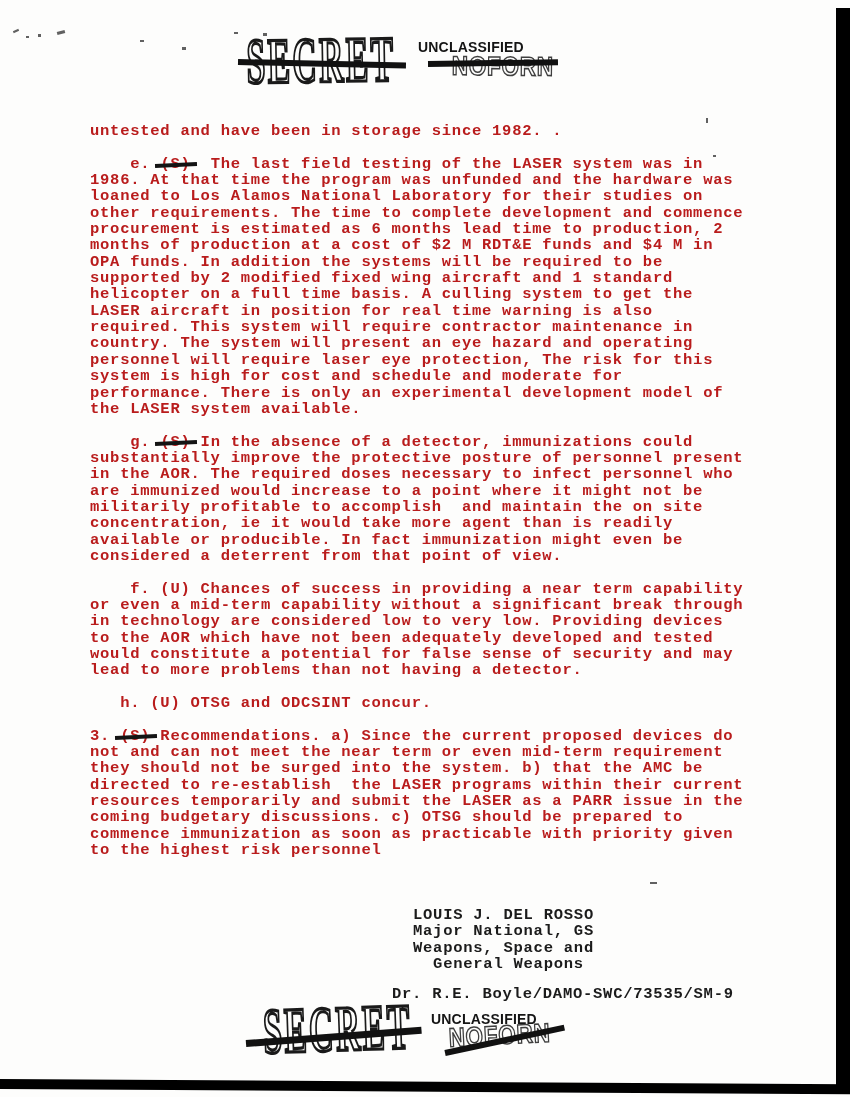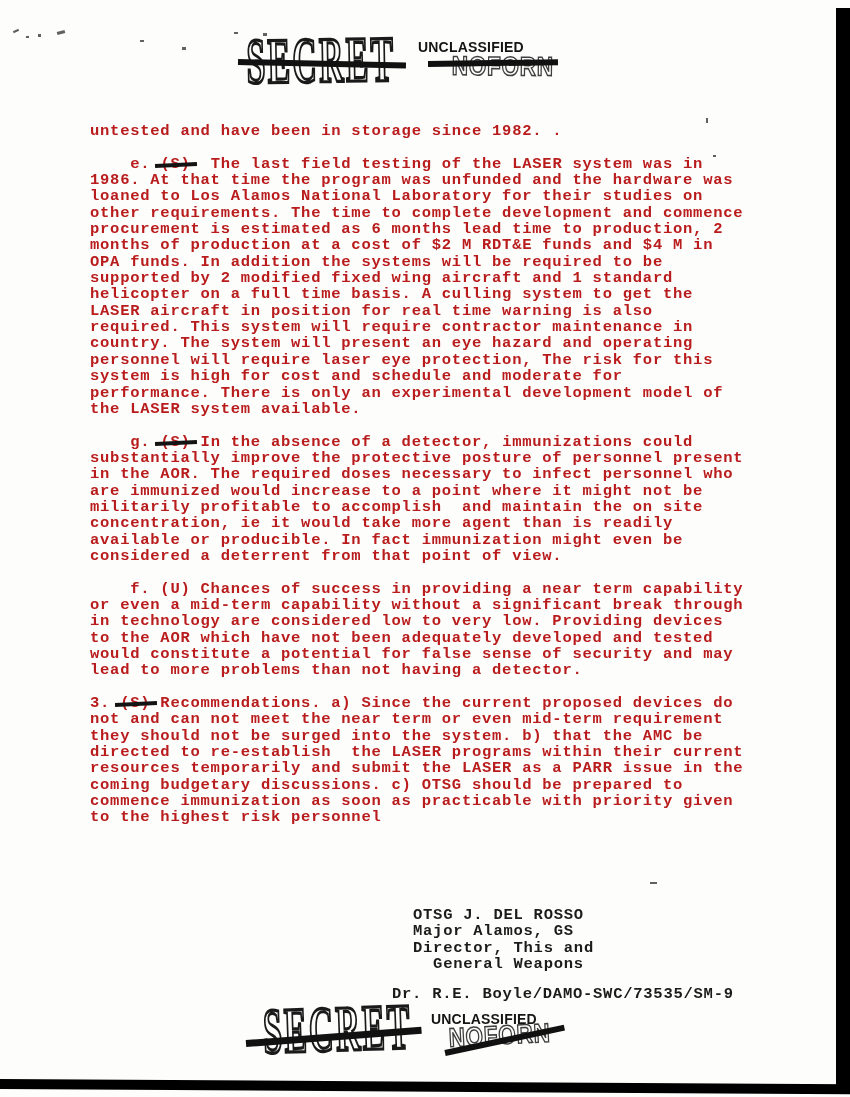--- a/index.html
+++ b/index.html
@@ -96,30 +96,30 @@
 in the AOR. The required doses necessary to infect personnel who
 are immunized would increase to a point where it might not be
 militarily profitable to accomplish  and maintain the on site
 concentration, ie it would take more agent than is readily
 available or producible. In fact immunization might even be
 considered a deterrent from that point of view.</span></div><div class="para"><span>    f. (U) Chances of success in providing a near term capability
 or even a mid-term capability without a significant break through
 in technology are considered low to very low. Providing devices
 to the AOR which have not been adequately developed and tested
 would constitute a potential for false sense of security and may
-lead to more problems than not having a detector.</span></div><div class="para"><span>3. </span><span class="class-struck">(S)</span><span> Recommendations. a) Since the current proposed devices do
+lead to more problems than not having a detector.</span></div><div class="para"><span>   h. (U) OTSG and ODCSINT concur.</span></div><div class="para"><span>3. </span><span class="class-struck">(S)</span><span> Recommendations. a) Since the current proposed devices do
 not and can not meet the near term or even mid-term requirement
 they should not be surged into the system. b) that the AMC be
 directed to re-establish  the LASER programs within their current
 resources temporarily and submit the LASER as a PARR issue in the
 coming budgetary discussions. c) OTSG should be prepared to
 commence immunization as soon as practicable with priority given
 to the highest risk personnel</span></div></div>
 
-  <div class="signature" id="signature-block"><div>OTSG J. DEL ROSSO</div><div>Major Alamos, GS</div><div>Director, This and</div><div>  General Weapons</div></div>
+  <div class="signature" id="signature-block"><div>LOUIS J. DEL ROSSO</div><div>Major National, GS</div><div>Weapons, Space and</div><div>  General Weapons</div></div>
   <div class="contact">Dr. R.E. Boyle/DAMO-SWC/73535/SM-9</div>
 
   <div class="secret-stamp bottom-secret">SECRET</div>
   <div class="strike strike-secret-bottom"></div>
   <div class="unclassified bottom-unclassified">UNCLASSIFIED</div>
   <div class="noforn-stamp bottom-noforn">NOFORN</div>
   <div class="strike strike-noforn-bottom"></div>
 
   <div class="right-bar"></div>
   <div class="bottom-bar"></div>

